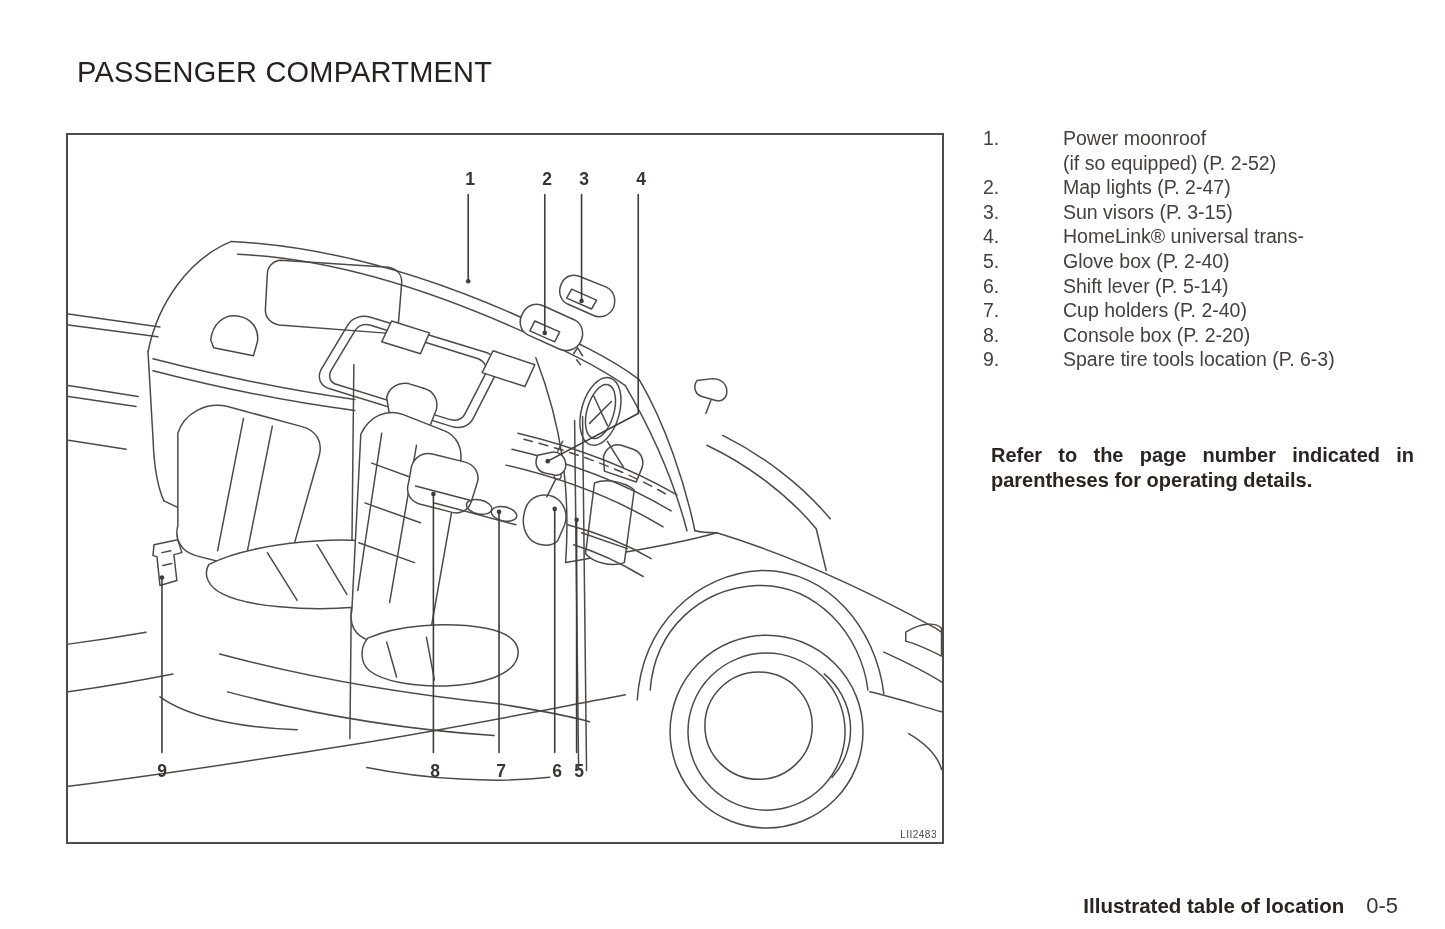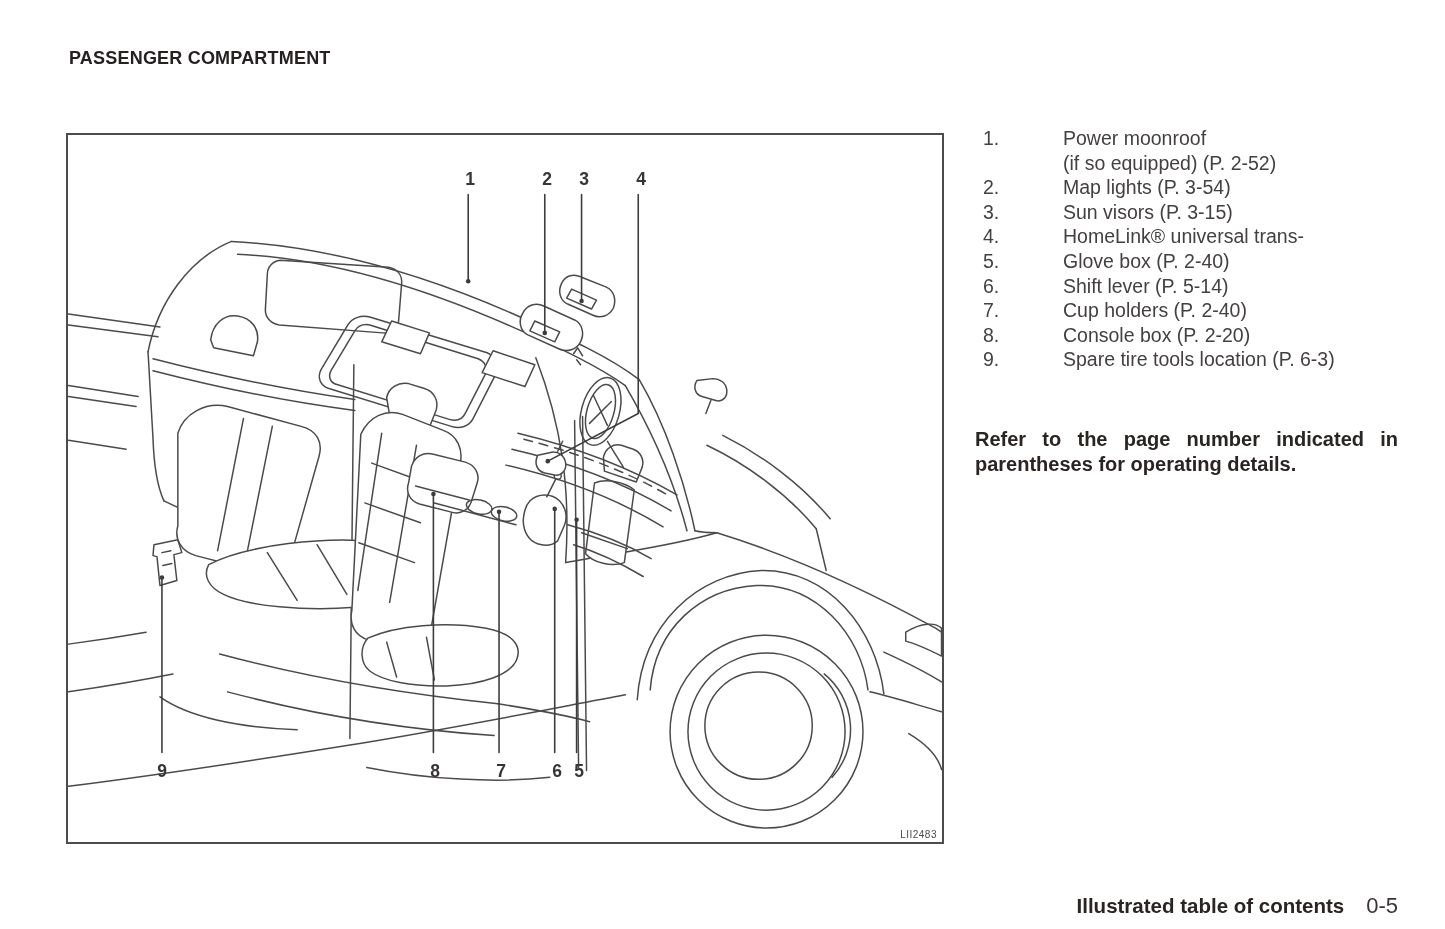--- a/index.html
+++ b/index.html
@@ -2,22 +2,22 @@
 <html><head>
 <meta charset="utf-8">
 <style>
   html,body{margin:0;padding:0;background:#ffffff;}
   body{
     width:1445px;height:929px;position:relative;overflow:hidden;
     font-family:"Liberation Sans","DejaVu Sans",sans-serif;
     -webkit-font-smoothing:antialiased;
   }
   .page-title{
-    position:absolute;left:65px;top:44px;margin:4px;
-    font-size:18px;font-weight:700;letter-spacing:.2px;color:#262120;
+    position:absolute;left:65px;top:44px;margin:12px;
+    font-size:29px;font-weight:400;letter-spacing:.2px;color:#262120;
   }
   .figure{
     position:absolute;left:66px;top:133px;width:878px;height:711px;
     border:2px solid #4e4c4b;box-sizing:border-box;background:#fff;
   }
   .figure svg{position:absolute;left:0;top:0;width:100%;height:100%;}
   .img-code{
     position:absolute;right:5px;bottom:2px;
     font-size:10px;letter-spacing:.5px;color:#4e4a49;
   }
@@ -26,21 +26,21 @@
     font-size:17.5px;font-weight:700;color:#393534;line-height:1;
   }
   .legend{
     position:absolute;left:983px;top:126px;width:416px;
     font-size:19.5px;line-height:24.6px;color:#454040;
   }
   .legend-row{display:flex;}
   .legend-num{width:80px;flex-shrink:0;}
   .legend-text{flex:1;}
   .note{
-    position:absolute;left:975px;top:427px;width:423px;margin:0;
+    position:absolute;left:975px;top:427px;width:423px;margin:16px;
     font-size:20px;line-height:24.5px;font-weight:700;color:#2a2423;
     text-align:justify;
   }
   .footer{
     position:absolute;top:861px;right:47px;
     display:flex;align-items:baseline;gap:22px;
   }
   .f-label{font-size:20.5px;font-weight:700;color:#2a2423;}
   .f-num{font-size:22px;font-weight:400;color:#3a3534;margin-top:32px;}
 </style>
@@ -222,21 +222,21 @@
       <div class="legend-row">
         <div class="legend-num">1.</div>
         <div class="legend-text">
           <div>Power moonroof</div>
           <div>(if so equipped) (P. 2-52)</div>
         </div>
       </div>
       <div class="legend-row">
         <div class="legend-num">2.</div>
         <div class="legend-text">
-          <div>Map lights (P. 3-54)</div>
+          <div>Map lights (P. 2-47)</div>
         </div>
       </div>
       <div class="legend-row">
         <div class="legend-num">3.</div>
         <div class="legend-text">
           <div>Sun visors (P. 3-15)</div>
         </div>
       </div>
       <div class="legend-row">
         <div class="legend-num">4.</div>
@@ -272,17 +272,17 @@
         <div class="legend-num">9.</div>
         <div class="legend-text">
           <div>Spare tire tools location (P. 6-3)</div>
         </div>
       </div>
     </aside>
 
   <p class="note">Refer to the page number indicated in parentheses for operating details.</p>
 
   <footer class="footer">
-    <span class="f-label">Illustrated table of contents</span>
+    <span class="f-label">Illustrated table of location</span>
     <span class="f-num">0-5</span>
   </footer>
 
 </main>
 
 </body></html>

